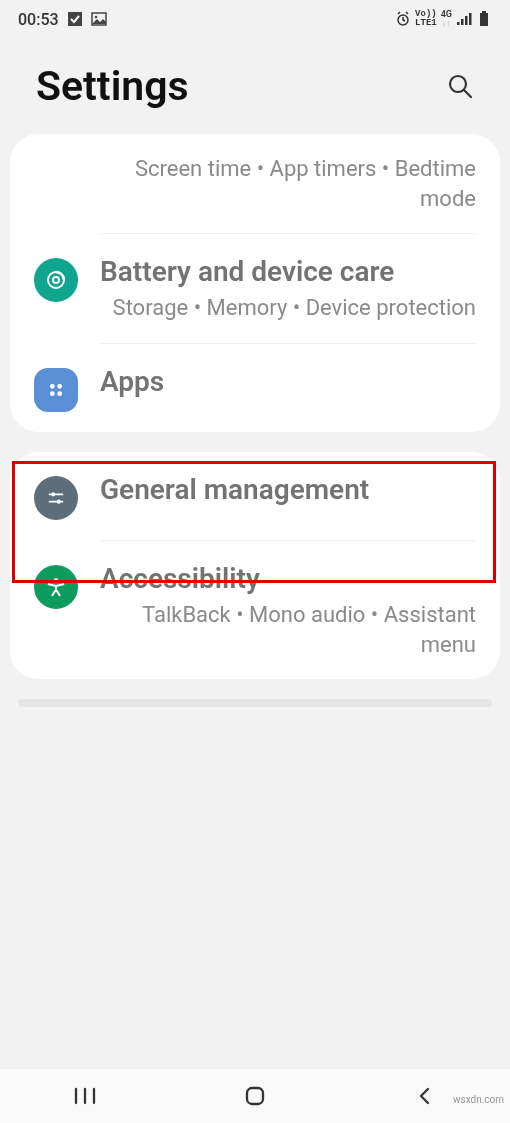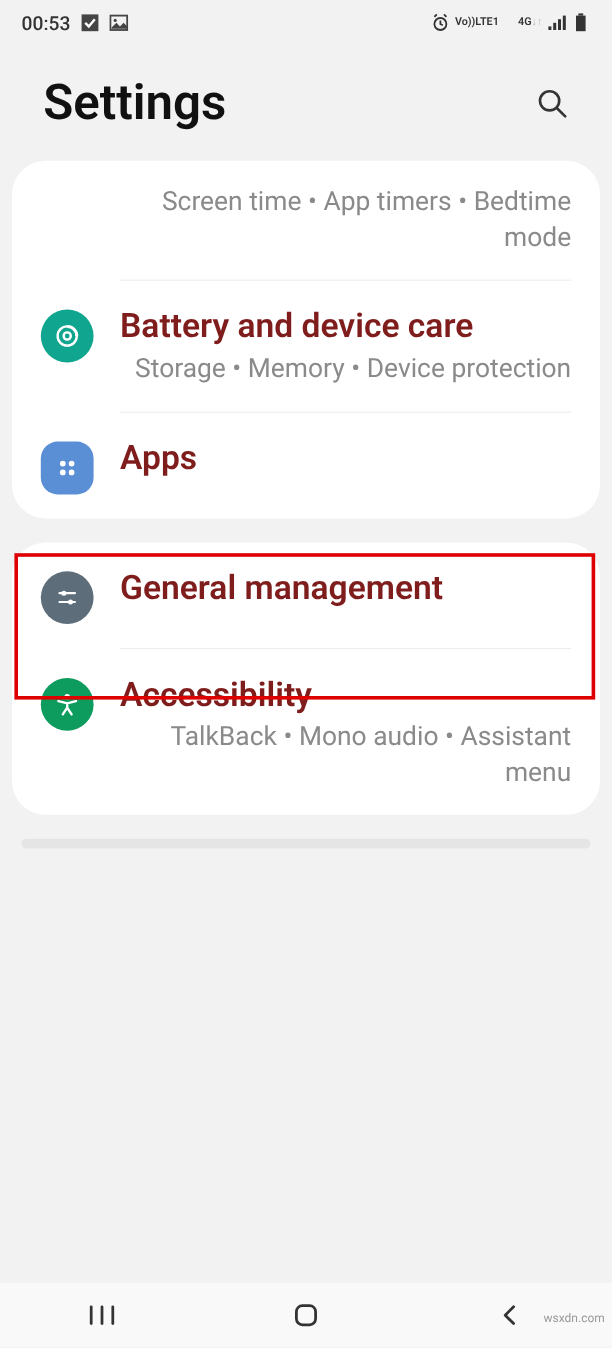--- a/index.html
+++ b/index.html
@@ -44,21 +44,21 @@
       align-items: flex-start;
       padding: 20px 24px 20px 24px;
       gap: 22px;
     }
     .item.no-icon-above .icon-slot { visibility: hidden; }
     .icon-slot { width: 44px; min-width: 44px; display: flex; align-items: center; justify-content: center; margin-top: 4px; }
     .icon-bg {
       width: 44px; height: 44px; border-radius: 50%; display: flex; align-items: center; justify-content: center;
     }
     .item-text { flex: 1; }
-    .item-title { font-size: 28px; font-weight: 600; color: #7f1d1d; line-height: 1.25; margin-bottom: 4px; }
+    .item-title { font-size: 28px; font-weight: 600; color: #737373; line-height: 1.25; margin-bottom: 4px; }
     .item-sub { font-size: 22px; color: #8a8a8a; line-height: 1.35; text-align: right; }
     .divider { height: 1px; background: #eee; margin: 0 24px 0 90px; }
     .highlight {
       position: absolute;
       border: 3px solid #de0000;
       pointer-events: none;
     }
     .nav-bar {
       position: absolute;
       bottom: 0; left: 0; right: 0;
@@ -105,25 +105,25 @@
     </span>
   </div>
   <div class="status-right">
     <span class="status-ic">
       <svg viewBox="0 0 16 16">
           <circle cx="8" cy="9" r="5" fill="none" stroke="#333" stroke-width="1.5"></circle>
           <path d="M8 6 V9 L10 10" stroke="#333" stroke-width="1.5" fill="none"></path>
           <path d="M3 3 L5 1 M13 3 L11 1" stroke="#333" stroke-width="1.5"></path>
         </svg>
     </span>
-    <div style="display:flex;flex-direction:row;align-items:flex-end;">
+    <div style="display:flex;flex-direction:column;align-items:flex-end;font-family:Liberation Mono, monospace;">
       <span class="status-text-small">Vo))</span>
       <span class="status-text-small">LTE1</span>
     </div>
-    <div style="display:flex;flex-direction:row;align-items:center;margin-left:12px;">
+    <div style="display:flex;flex-direction:column;align-items:center;">
       <span class="status-text-small">4G</span>
       <span class="status-text-small" style="color:#bbb;">↓↑</span>
     </div>
     <span class="status-ic">
       <svg viewBox="0 0 16 16">
           <rect x="1" y="11" width="2.5" height="3" fill="#333"></rect>
           <rect x="5" y="8" width="2.5" height="6" fill="#333"></rect>
           <rect x="9" y="5" width="2.5" height="9" fill="#333"></rect>
           <rect x="13" y="2" width="2.5" height="12" fill="#333"></rect>
         </svg>

